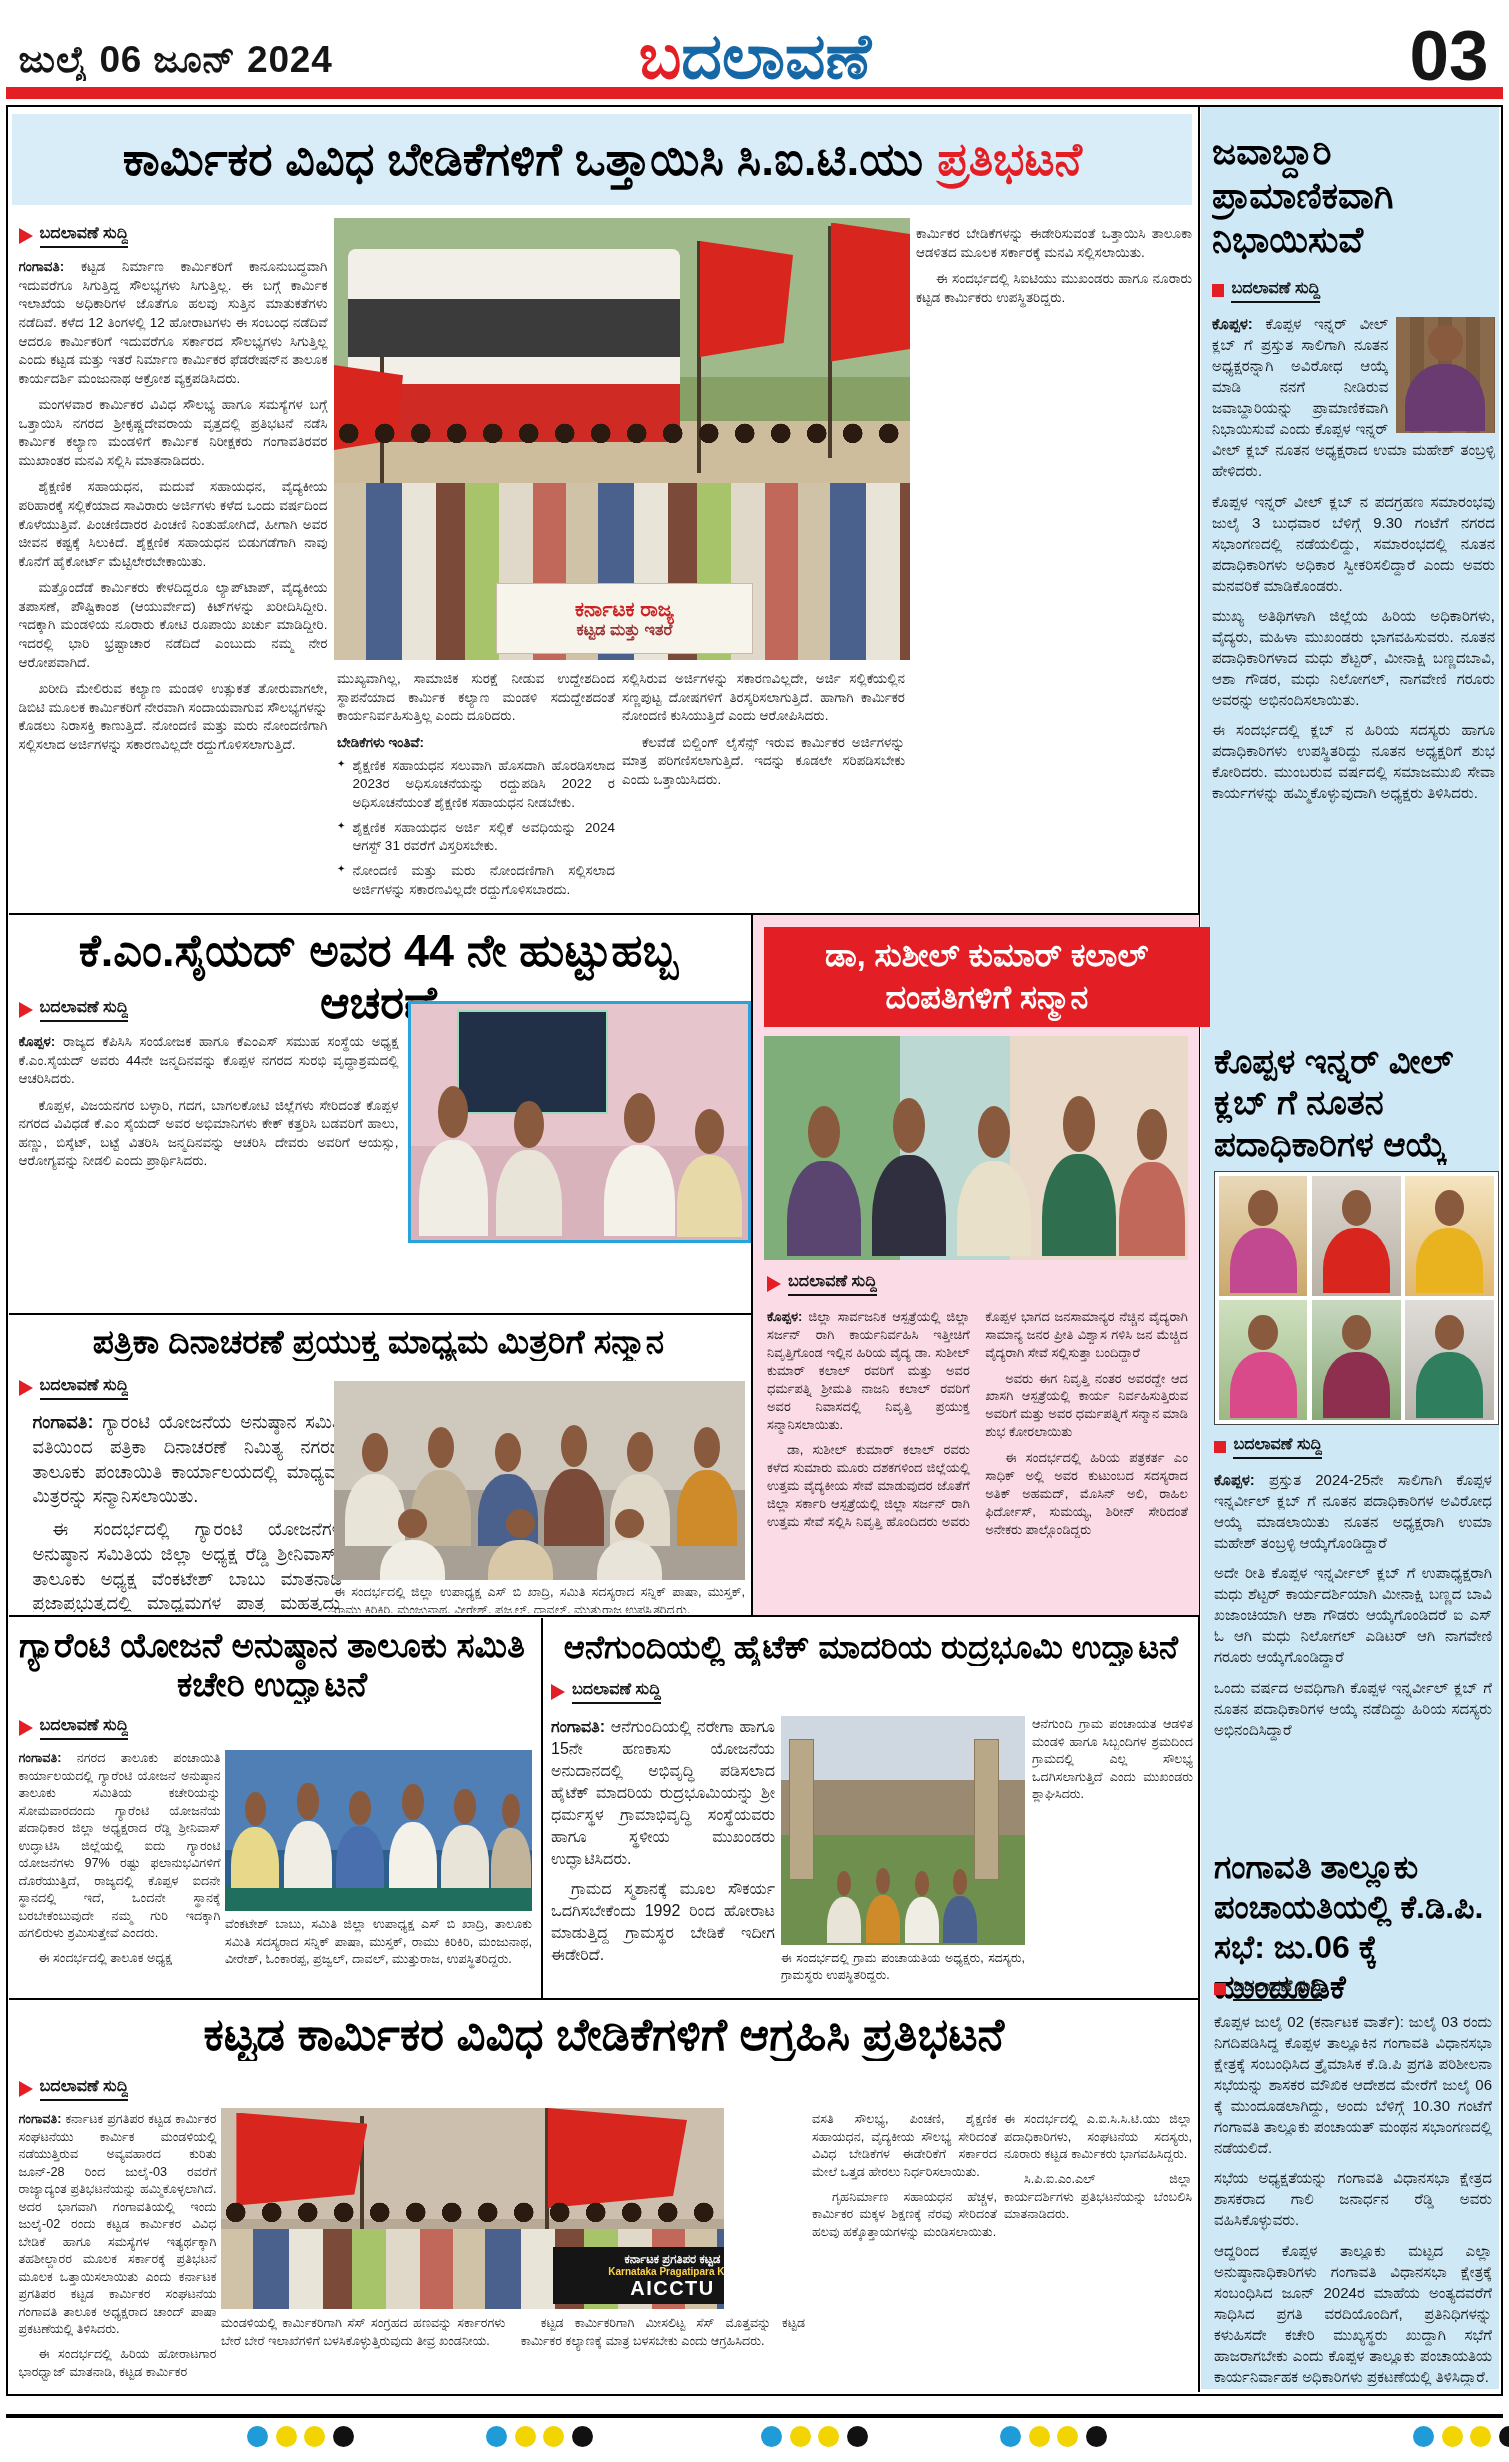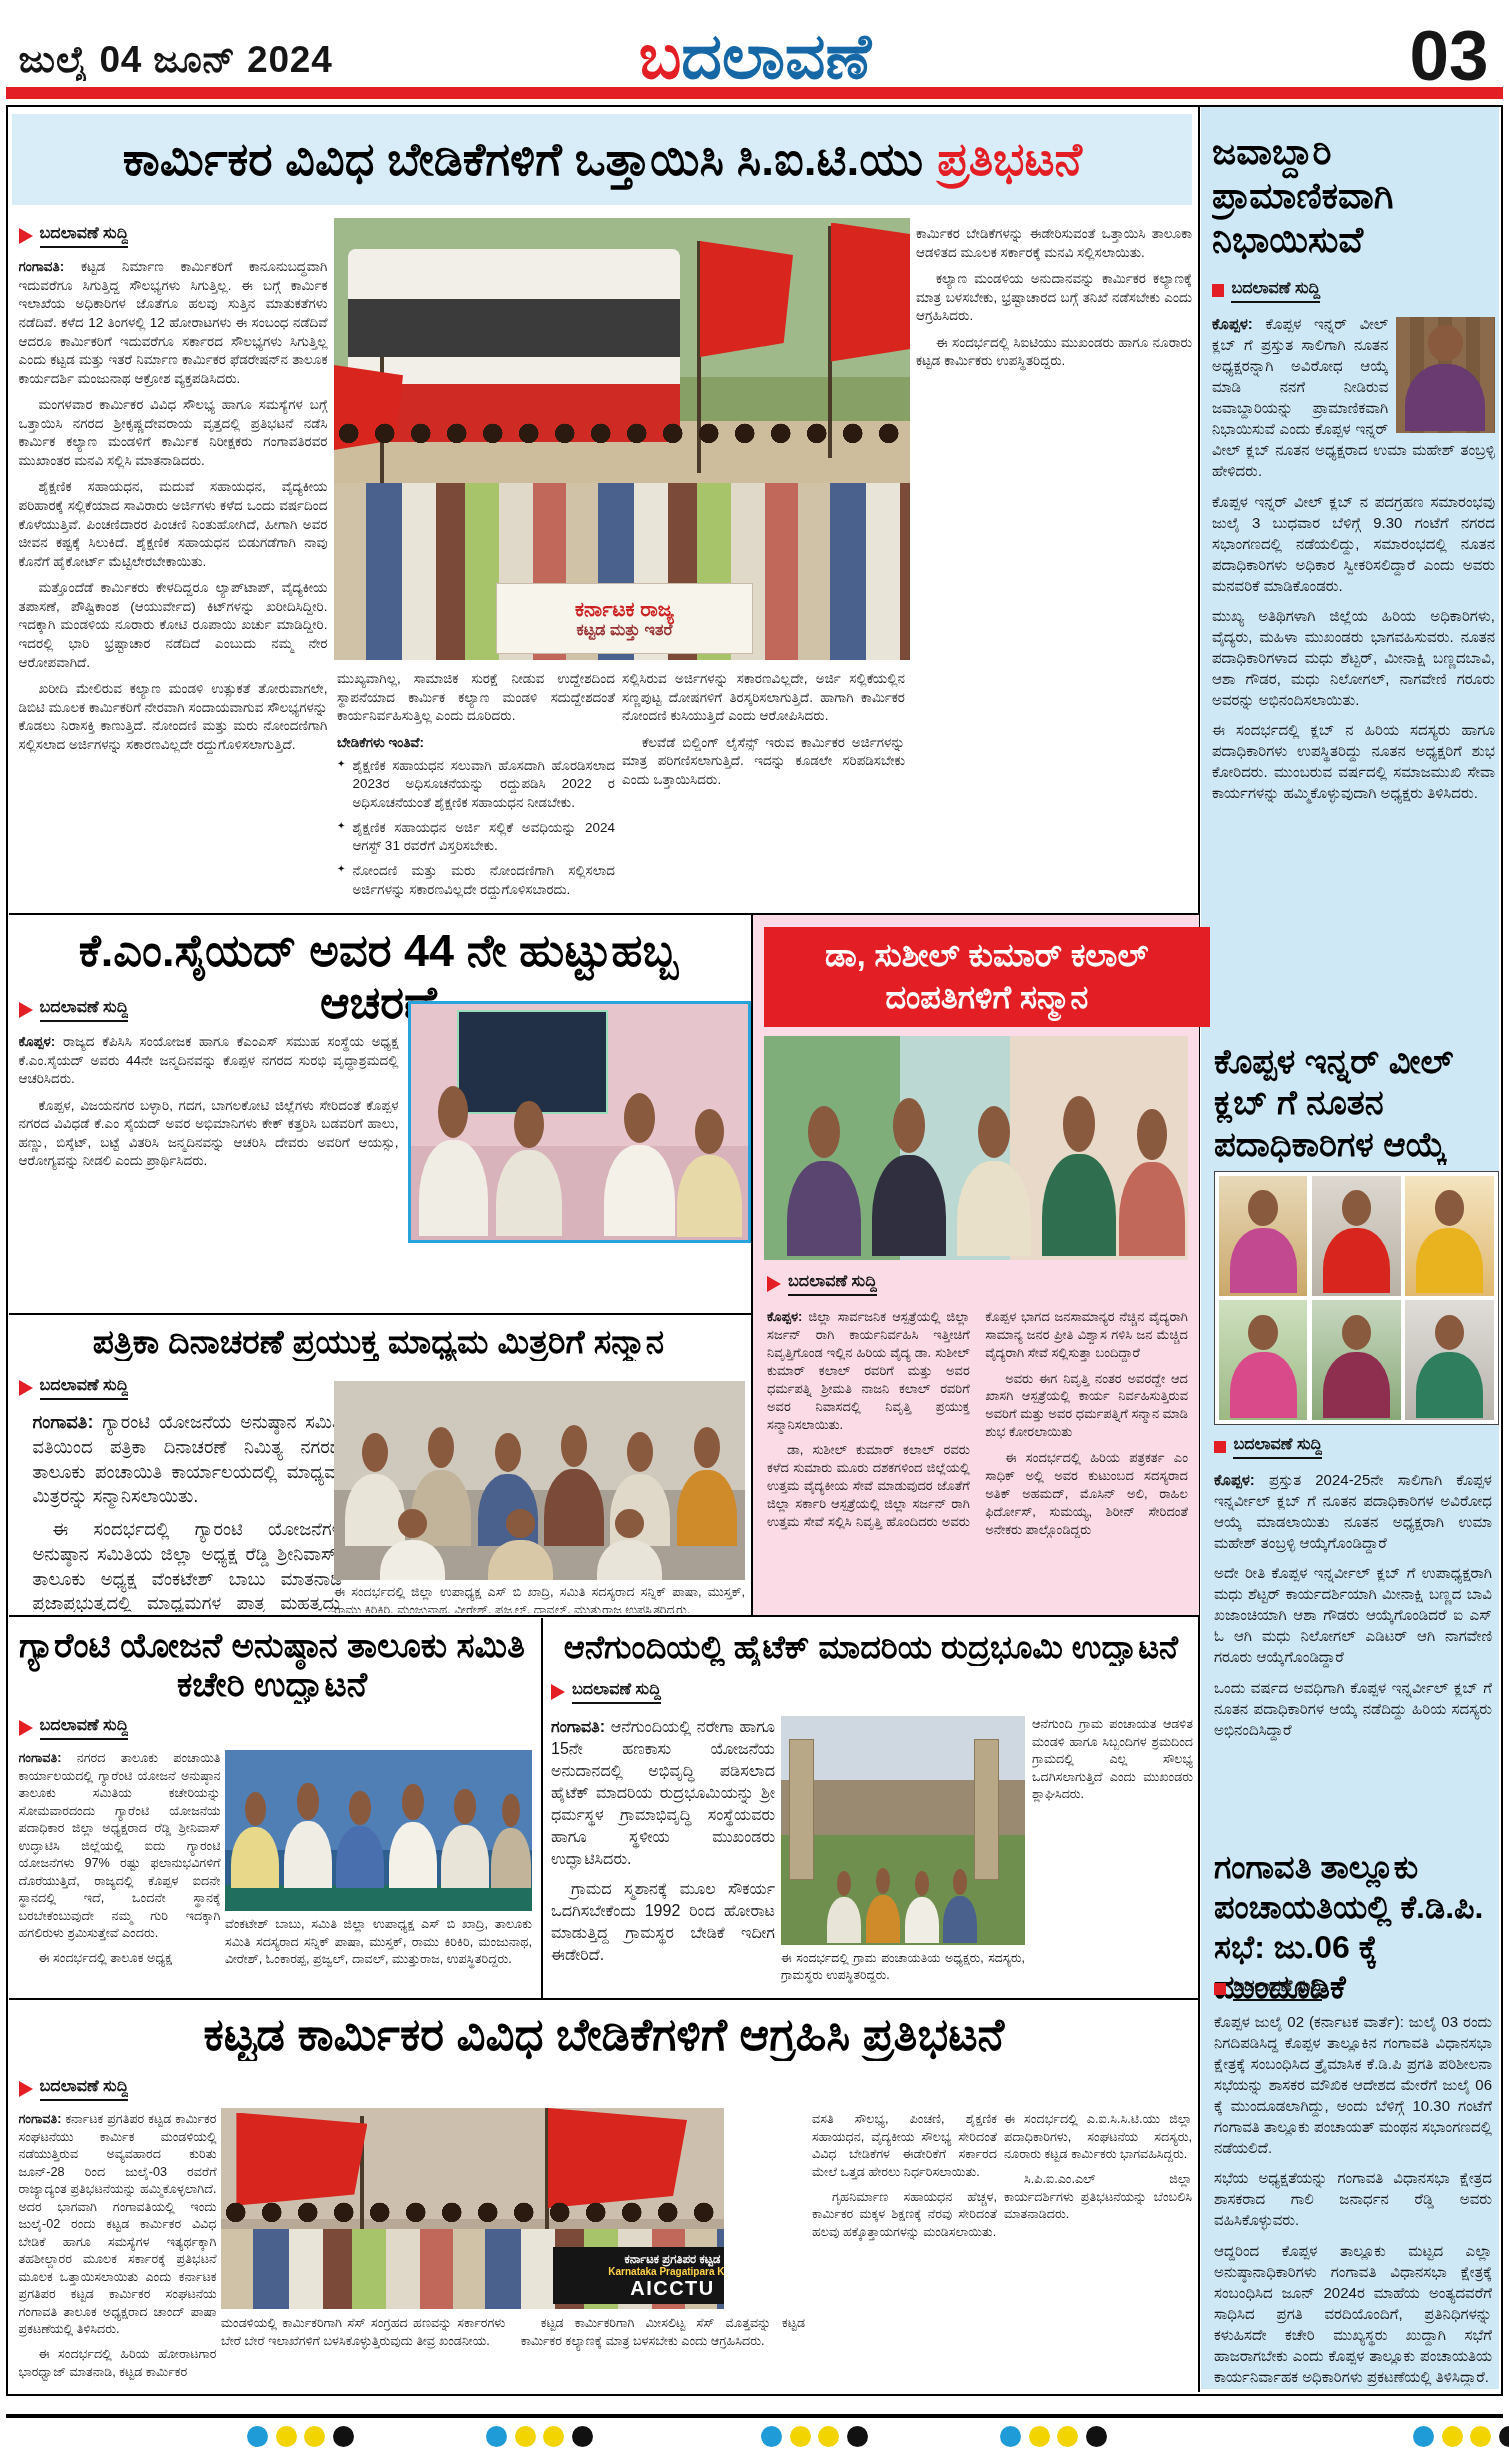--- a/index.html
+++ b/index.html
@@ -72,21 +72,21 @@
           display:flex;align-items:center;justify-content:center;}
   
   .dots{position:absolute;display:flex;gap:7.7px;}
   .dot{width:21px;height:21px;border-radius:50%;}
 </style>
 </head>
 <body>
 
 <div class="page">
 
-  <div class="abs hdr-date">ಜುಲೈ 04 ಜೂನ್ 2024</div>
+  <div class="abs hdr-date">ಜುಲೈ 06 ಜೂನ್ 2024</div>
   <div class="abs masthead">
     <span class="mh-first">ಬ</span><span class="mh-rest">ದಲಾವಣೆ</span>
   </div>
   <div class="abs page-num">03</div>
   <div class="abs red-bar"></div>
 
   <div class="abs frame"></div>
   <div class="abs vline" style="left:1198px;top:105px;height:2287px;"></div>
   <div class="abs sidebar-bg" style="left:1201px;top:107px;width:298px;height:2282px;"></div>
 
@@ -133,21 +133,20 @@
     </ul>
   </div>
 
   <div class="abs body-txt" style="left:622px;top:670px;width:283px;height:238px;">
     <p>ಸಲ್ಲಿಸಿರುವ ಅರ್ಜಿಗಳನ್ನು ಸಕಾರಣವಿಲ್ಲದೇ, ಅರ್ಜಿ ಸಲ್ಲಿಕೆಯಲ್ಲಿನ ಸಣ್ಣಪುಟ್ಟ ದೋಷಗಳಿಗೆ ತಿರಸ್ಕರಿಸಲಾಗುತ್ತಿದೆ. ಹಾಗಾಗಿ ಕಾರ್ಮಿಕರ ನೋಂದಣಿ ಕುಸಿಯುತ್ತಿದೆ ಎಂದು ಆರೋಪಿಸಿದರು.</p>
     <p>ಕೆಲವೆಡೆ ಬಿಲ್ಡಿಂಗ್ ಲೈಸೆನ್ಸ್ ಇರುವ ಕಾರ್ಮಿಕರ ಅರ್ಜಿಗಳನ್ನು ಮಾತ್ರ ಪರಿಗಣಿಸಲಾಗುತ್ತಿದೆ. ಇದನ್ನು ಕೂಡಲೇ ಸರಿಪಡಿಸಬೇಕು ಎಂದು ಒತ್ತಾಯಿಸಿದರು.</p>
   </div>
 
   <div class="abs body-txt" style="left:916px;top:225px;width:276px;height:683px;">
     <p>ಕಾರ್ಮಿಕರ ಬೇಡಿಕೆಗಳನ್ನು ಈಡೇರಿಸುವಂತೆ ಒತ್ತಾಯಿಸಿ ತಾಲೂಕಾ ಆಡಳಿತದ ಮೂಲಕ ಸರ್ಕಾರಕ್ಕೆ ಮನವಿ ಸಲ್ಲಿಸಲಾಯಿತು.</p>
-    <p>ಕಲ್ಯಾಣ ಮಂಡಳಿಯ ಅನುದಾನವನ್ನು ಕಾರ್ಮಿಕರ ಕಲ್ಯಾಣಕ್ಕೆ ಮಾತ್ರ ಬಳಸಬೇಕು, ಭ್ರಷ್ಟಾಚಾರದ ಬಗ್ಗೆ ತನಿಖೆ ನಡೆಸಬೇಕು ಎಂದು ಆಗ್ರಹಿಸಿದರು.</p>
     <p>ಈ ಸಂದರ್ಭದಲ್ಲಿ ಸಿಐಟಿಯು ಮುಖಂಡರು ಹಾಗೂ ನೂರಾರು ಕಟ್ಟಡ ಕಾರ್ಮಿಕರು ಉಪಸ್ಥಿತರಿದ್ದರು.</p>
   </div>
 
   <div class="abs hline" style="left:8.5px;top:913px;width:1190px;"></div>
 
   <div class="abs headline" style="left:15.4px;top:925px;width:726px;font-size:45px;">ಕೆ.ಎಂ.ಸೈಯದ್ ಅವರ 44 ನೇ ಹುಟ್ಟುಹಬ್ಬ ಆಚರಣೆ</div>
 
   <div class="abs byline" style="left:18.5px;top:998px;">
     <span class="tri"></span>
     <span class="byline-text">ಬದಲಾವಣೆ ಸುದ್ದಿ</span>

